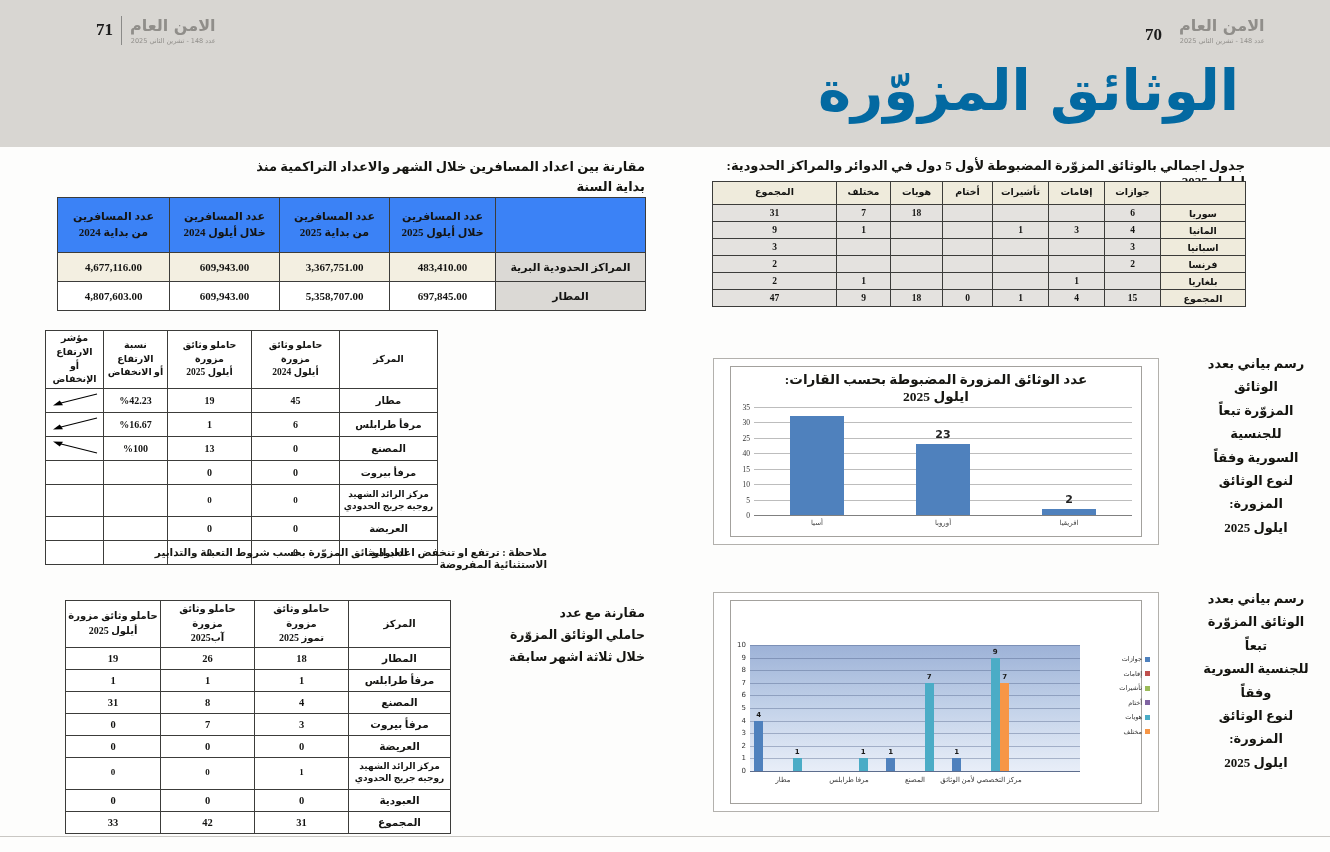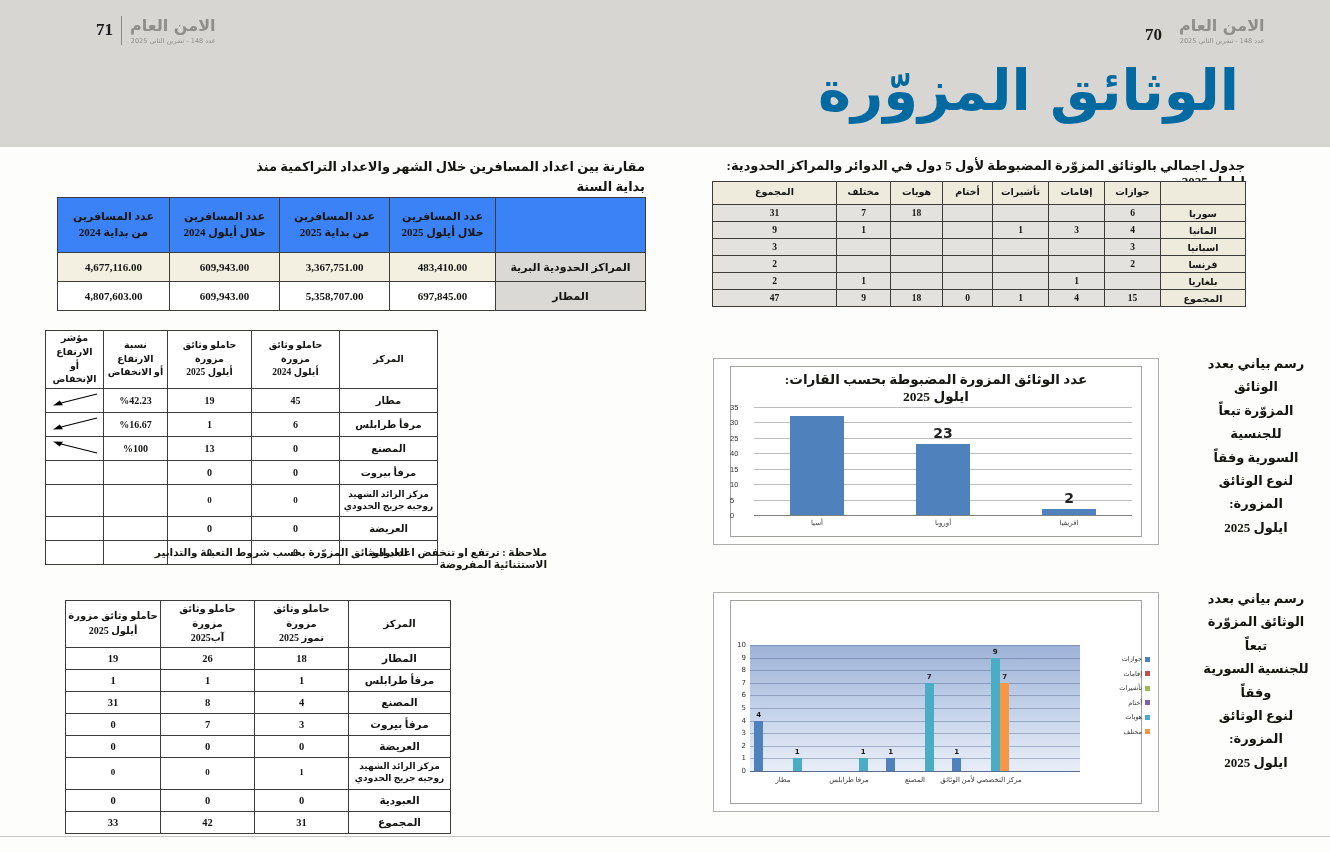--- a/index.html
+++ b/index.html
@@ -68,26 +68,26 @@
            color:#161612;font-size:13.5px;line-height:1.25;}
   #chart1 .c-title{top:13px;} #chart2 .c-title{top:12px;}
   .plot{position:absolute;}
   #plot1{left:40px;top:48px;width:378px;height:108px;}
   #plot2{left:36px;top:52px;width:330px;height:126px;
          background:linear-gradient(180deg,#9db2d7 0%,#c3d2e9 50%,#e8eef8 100%);}
   .gl{position:absolute;left:0;right:0;height:1px;background:#bdbdbd;}
   .gl.axis{background:#808080;}
   .gl2{position:absolute;left:0;right:0;height:1px;background:rgba(70,90,130,.38);}
   .gl2.axis{background:#5d6d8d;}
-  .ylab{position:absolute;left:-24px;width:20px;font-size:7.5px;color:#333;
-        font-family:Liberation Sans, sans-serif;}
+  .ylab{position:absolute;left:-24px;width:20px;text-align:right;font-size:7.5px;color:#333;
+        font-family:Liberation Serif, serif;}
   .ylab2{position:absolute;left:-16px;width:12px;text-align:right;font-size:7px;color:#333;
         font-family:"DejaVu Sans",sans-serif;}
   .bar{position:absolute;bottom:0;}
-  .dlab{position:absolute;text-align:center;font-size:14px;color:#222;font-weight:bold;
+  .dlab{position:absolute;text-align:center;font-size:11px;color:#222;font-weight:bold;
         font-family:"DejaVu Sans",sans-serif;}
   .dlab2{position:absolute;text-align:center;font-size:7px;color:#1a1a1a;font-weight:bold;
         font-family:"DejaVu Sans",sans-serif;}
   .xlab{position:absolute;top:100%;margin-top:4px;text-align:center;font-size:7px;color:#444;direction:rtl;}
   .xlab2{position:absolute;top:100%;margin-top:5px;transform:translateX(-50%);white-space:nowrap;
          font-size:7px;color:#333;direction:rtl;}
   .legend{position:absolute;right:8px;top:62px;display:flex;flex-direction:column;gap:6.5px;}
   .lrow{display:flex;flex-direction:row-reverse;align-items:center;gap:3px;justify-content:flex-start;}
   .lsq{width:5px;height:5px;display:inline-block;}
   .ltx{font-size:6.5px;color:#333;direction:rtl;}
@@ -424,20 +424,21 @@
           <td>0</td>
           <td>0</td>
           <td></td>
           <td></td>
         </tr>
       </tbody>
     </table>
 
   <div class="note-line">ملاحظة : ترتفع او تنخفض اعداد الوثائق المزوّرة بحسب شروط التعبئة والتدابير الاستثنائية المفروضة</div>
 
+  <div class="cap cap-months">مقارنة مع عدد<br>حاملي الوثائق المزوّرة<br>خلال ثلاثة اشهر سابقة</div>
   <table class="doc months">
       <colgroup>
         <col style="width: 102px;">
         <col style="width: 94px;">
         <col style="width: 94px;">
         <col style="width: 95px;">
       </colgroup>
       <thead>
         <tr>
           <th>المركز</th>

